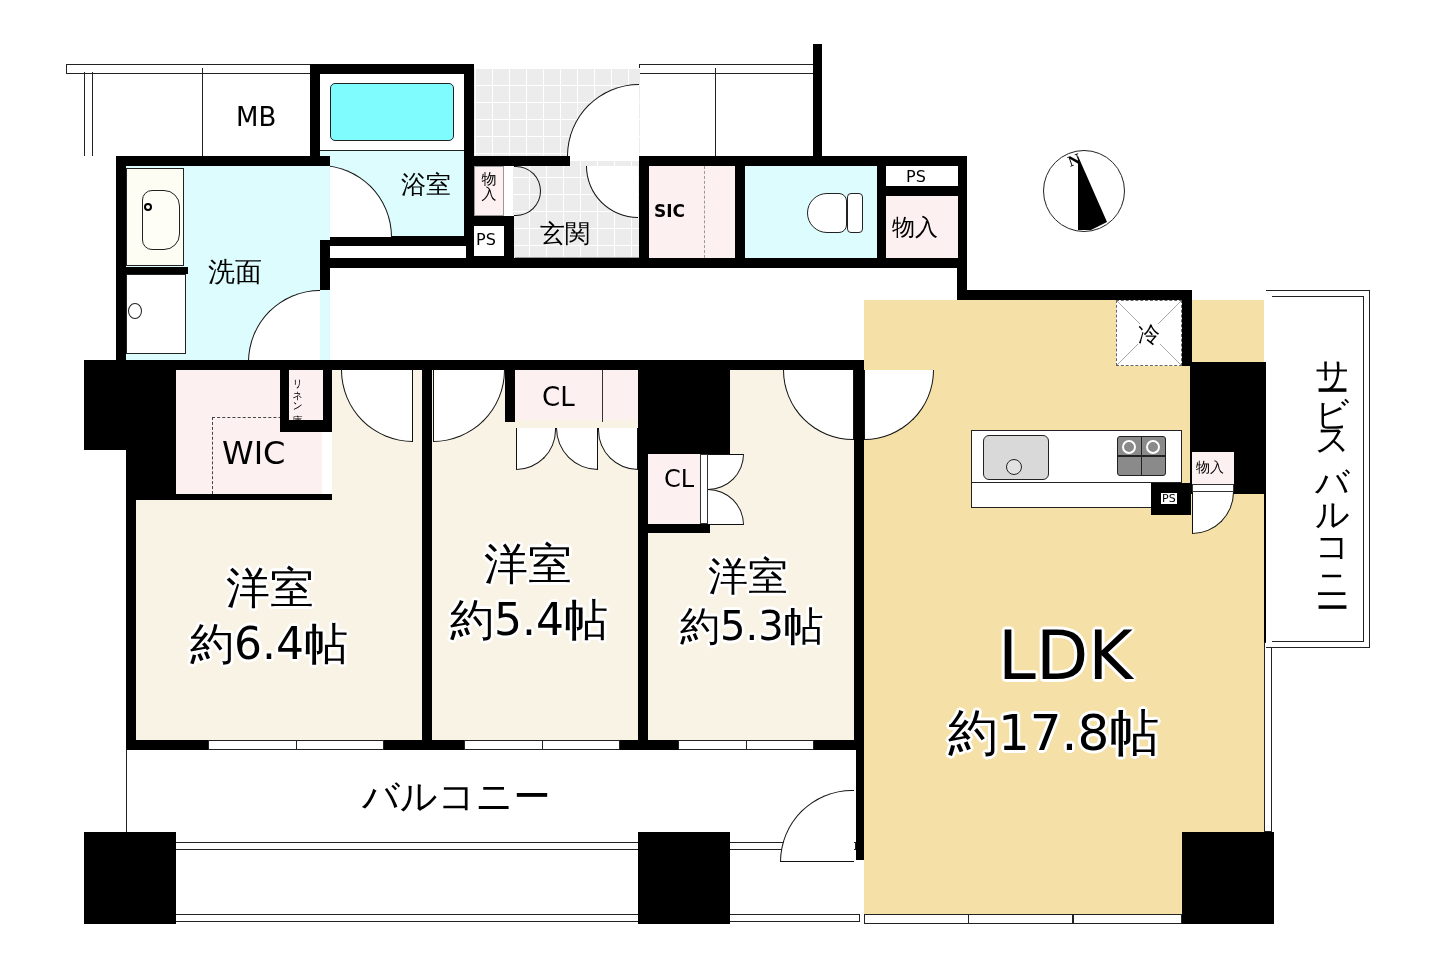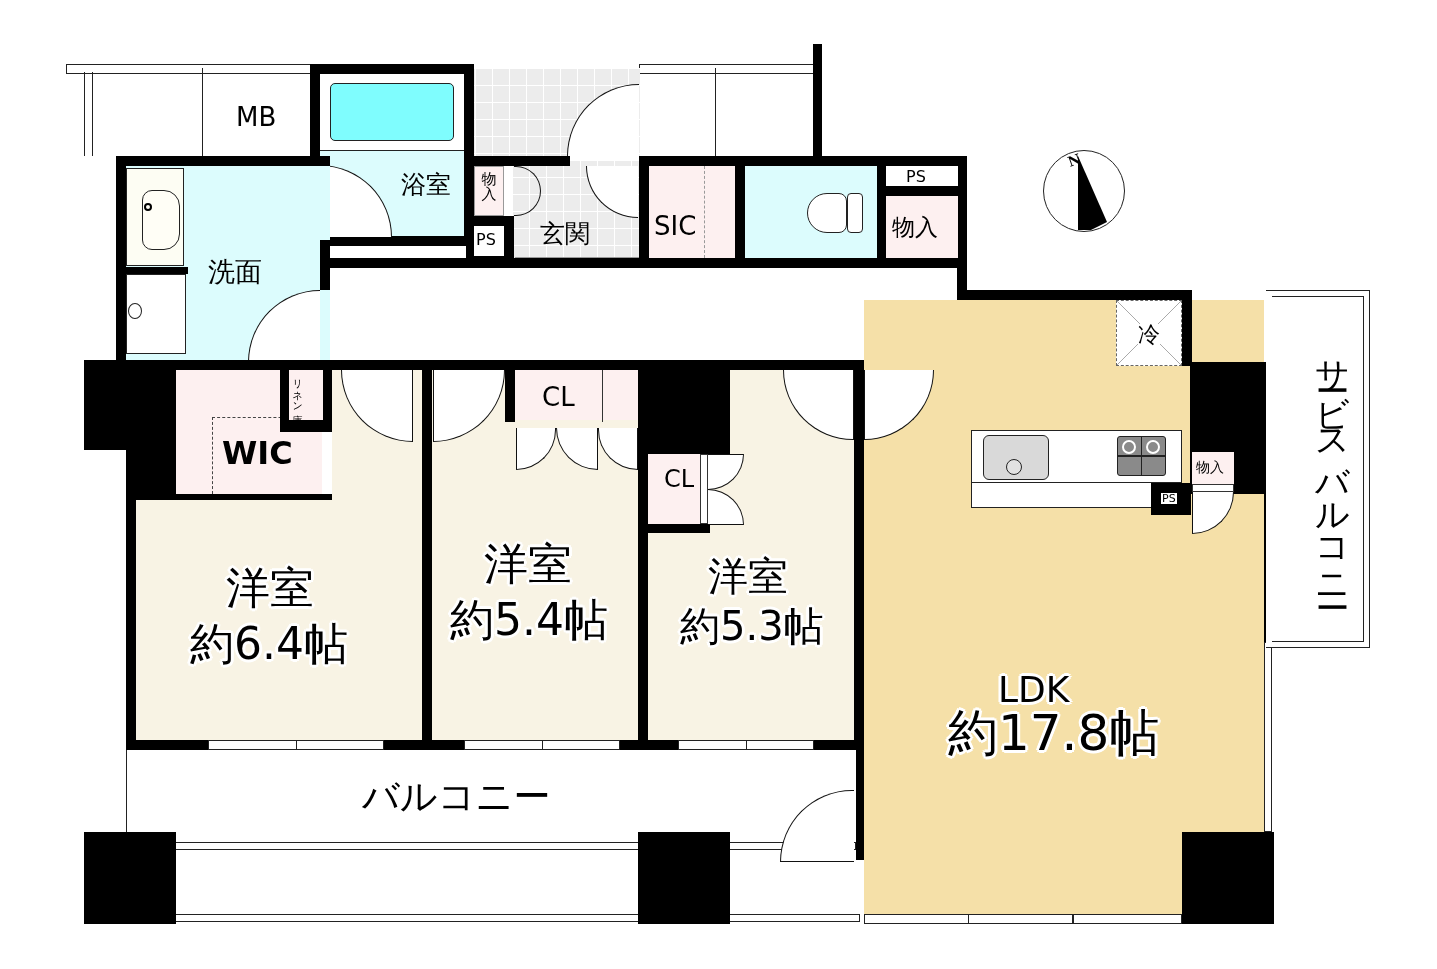--- a/index.html
+++ b/index.html
@@ -62,21 +62,21 @@
 <div class="lbl" style="left:480px;top:172px;font-size:15px;width:18px;white-space:normal;">物入</div>
 <div class="door" style="left:514px;top:166px;width:27px;height:50px;border-radius:0 27px 27px 0;border-left:none;background:transparent;"></div>
 <div class="wall" style="left:466px;top:216px;width:48px;height:50px;"></div>
 <div class="room" style="left:474px;top:226px;width:30px;height:30px;background:#fff;"></div>
 <div class="lbl" style="left:476px;top:232px;font-size:16px;">PS</div>
 <div class="lbl" style="left:540px;top:221px;font-size:25px;">玄関</div>
 <div class="abs" style="left:515px;top:257px;width:124px;height:8px;background:#fff;border:1px solid #999;"></div>
 
 <div class="room" style="left:639px;top:156px;width:104px;height:112px;background:#fdf0f0;border:10px solid #000;border-right:8px solid #000;"></div>
 <div class="abs" style="left:704px;top:166px;width:0;height:92px;border-left:1px dashed #999;"></div>
-<div class="lbl" style="left:654px;top:213px;font-size:26px;">SIC</div>
+<div class="lbl" style="left:654px;top:203px;font-size:17px;font-weight:bold;">SIC</div>
 
 <div class="room" style="left:735px;top:156px;width:152px;height:112px;background:#dcfcfd;border:10px solid #000;"></div>
 <div class="abs" style="left:807px;top:193px;width:40px;height:40px;border:1.5px solid #222;border-radius:50% 8px 8px 50%;background:#fff;"></div>
 <div class="abs" style="left:847px;top:193px;width:16px;height:40px;border:1.5px solid #222;border-radius:4px;background:#fff;"></div>
 <div class="door" style="left:741px;top:268px;width:62px;height:62px;border-radius:0 0 62px 0;border-left:1.5px solid #111;border-top:none;background:transparent;"></div>
 
 <div class="room" style="left:877px;top:156px;width:90px;height:112px;background:#000;"></div>
 <div class="room" style="left:886px;top:166px;width:72px;height:20px;background:#fff;"></div>
 <div class="lbl" style="left:906px;top:169px;font-size:16px;">PS</div>
 <div class="room" style="left:886px;top:196px;width:72px;height:62px;background:#fdf0f0;"></div>
@@ -86,21 +86,21 @@
 
 <div class="wall" style="left:320px;top:258px;width:646px;height:10px;"></div>
 <div class="abs" style="left:330px;top:268px;width:627px;height:92px;background:#fff;"></div>
 <div class="wall" style="left:957px;top:258px;width:10px;height:112px;"></div>
 <div class="wall" style="left:84px;top:360px;width:883px;height:10px;"></div>
 
 <div class="wall" style="left:84px;top:360px;width:92px;height:90px;"></div>
 <div class="wall" style="left:126px;top:360px;width:50px;height:140px;"></div>
 <div class="room" style="left:176px;top:370px;width:146px;height:124px;background:#fdf0f0;"></div>
 <div class="abs" style="left:212px;top:417px;width:90px;height:77px;border-left:1px dashed #444;border-top:1px dashed #444;"></div>
-<div class="lbl" style="left:222px;top:437px;font-size:32px;font-weight:bold;">WIC</div>
+<div class="lbl" style="left:222px;top:437px;font-size:32px;">WIC</div>
 <div class="wall" style="left:280px;top:360px;width:52px;height:72px;"></div>
 <div class="room" style="left:289px;top:370px;width:34px;height:50px;background:#fdf0f0;"></div>
 <div class="lbl vert" style="left:292px;top:372px;font-size:10px;">リネン庫</div>
 <div class="wall" style="left:126px;top:494px;width:206px;height:10px;"></div>
 <div class="door" style="left:332px;top:432px;width:62px;height:62px;border-radius:0 62px 0 0;border-left:1.5px solid #111;border-bottom:none;background:#fff;"></div>
 
 <div class="room" style="left:126px;top:500px;width:306px;height:248px;background:#f8f3e4;border-left:10px solid #000;"></div>
 <div class="abs" style="left:332px;top:370px;width:92px;height:130px;background:#f8f3e4;"></div>
 <div class="door" style="left:341px;top:370px;width:72px;height:72px;border-radius:0 0 0 72px;border-top:none;border-right:1.5px solid #111;background:#fff;"></div>
 <div class="lbl outline big" style="left:226px;top:566px;">洋室</div>
@@ -173,21 +173,21 @@
 <div class="abs" style="left:1146px;top:440px;width:14px;height:14px;border-radius:50%;border:2px solid #fff;"></div>
 <div class="wall" style="left:1151px;top:483px;width:40px;height:32px;"></div>
 <div class="lbl" style="left:1161px;top:493px;font-size:11px;color:#000;background:#fff;padding:0 1px;">PS</div>
 
 <div class="wall" style="left:1264px;top:492px;width:8px;height:150px;"></div>
 <div class="abs" style="left:1264px;top:642px;width:8px;height:190px;background:#fff;border:1px solid #222;"></div>
 <div class="door" style="left:1272px;top:494px;width:42px;height:64px;border:none;background:transparent;
      background-image: linear-gradient(to bottom right, transparent 49%, #111 50%, transparent 51%), linear-gradient(to top right, transparent 49%, #111 50%, transparent 51%);
      background-size: 100% 50%; background-repeat: no-repeat; background-position: top, bottom;"></div>
 
-<div class="lbl outline" style="left:998px;top:672px;font-size:36px;">LDK</div>
+<div class="lbl outline" style="left:998px;top:622px;font-size:68px;">LDK</div>
 <div class="lbl outline" style="left:948px;top:708px;font-size:50px;">約17.8帖</div>
 
 <div class="wall" style="left:1182px;top:832px;width:92px;height:92px;"></div>
 <div class="abs" style="left:864px;top:914px;width:318px;height:10px;background:#fff;border:1px solid #222;
      background-image: linear-gradient(90deg, transparent 32.5%, #222 32.5%, #222 33%, transparent 33%, transparent 65.5%, #222 65.5%, #222 66%, transparent 66%);"></div>
 
 <div class="abs" style="left:1266px;top:290px;width:104px;height:358px;background:#fff;border:1.5px solid #222;border-left:none;"></div>
 <div class="abs" style="left:1272px;top:296px;width:92px;height:346px;border:1px solid #222;border-left:none;"></div>
 <div class="lbl vert" style="left:1316px;top:336px;font-size:34px;line-height:1;letter-spacing:-2px;">サービスバルコニー</div>
 

